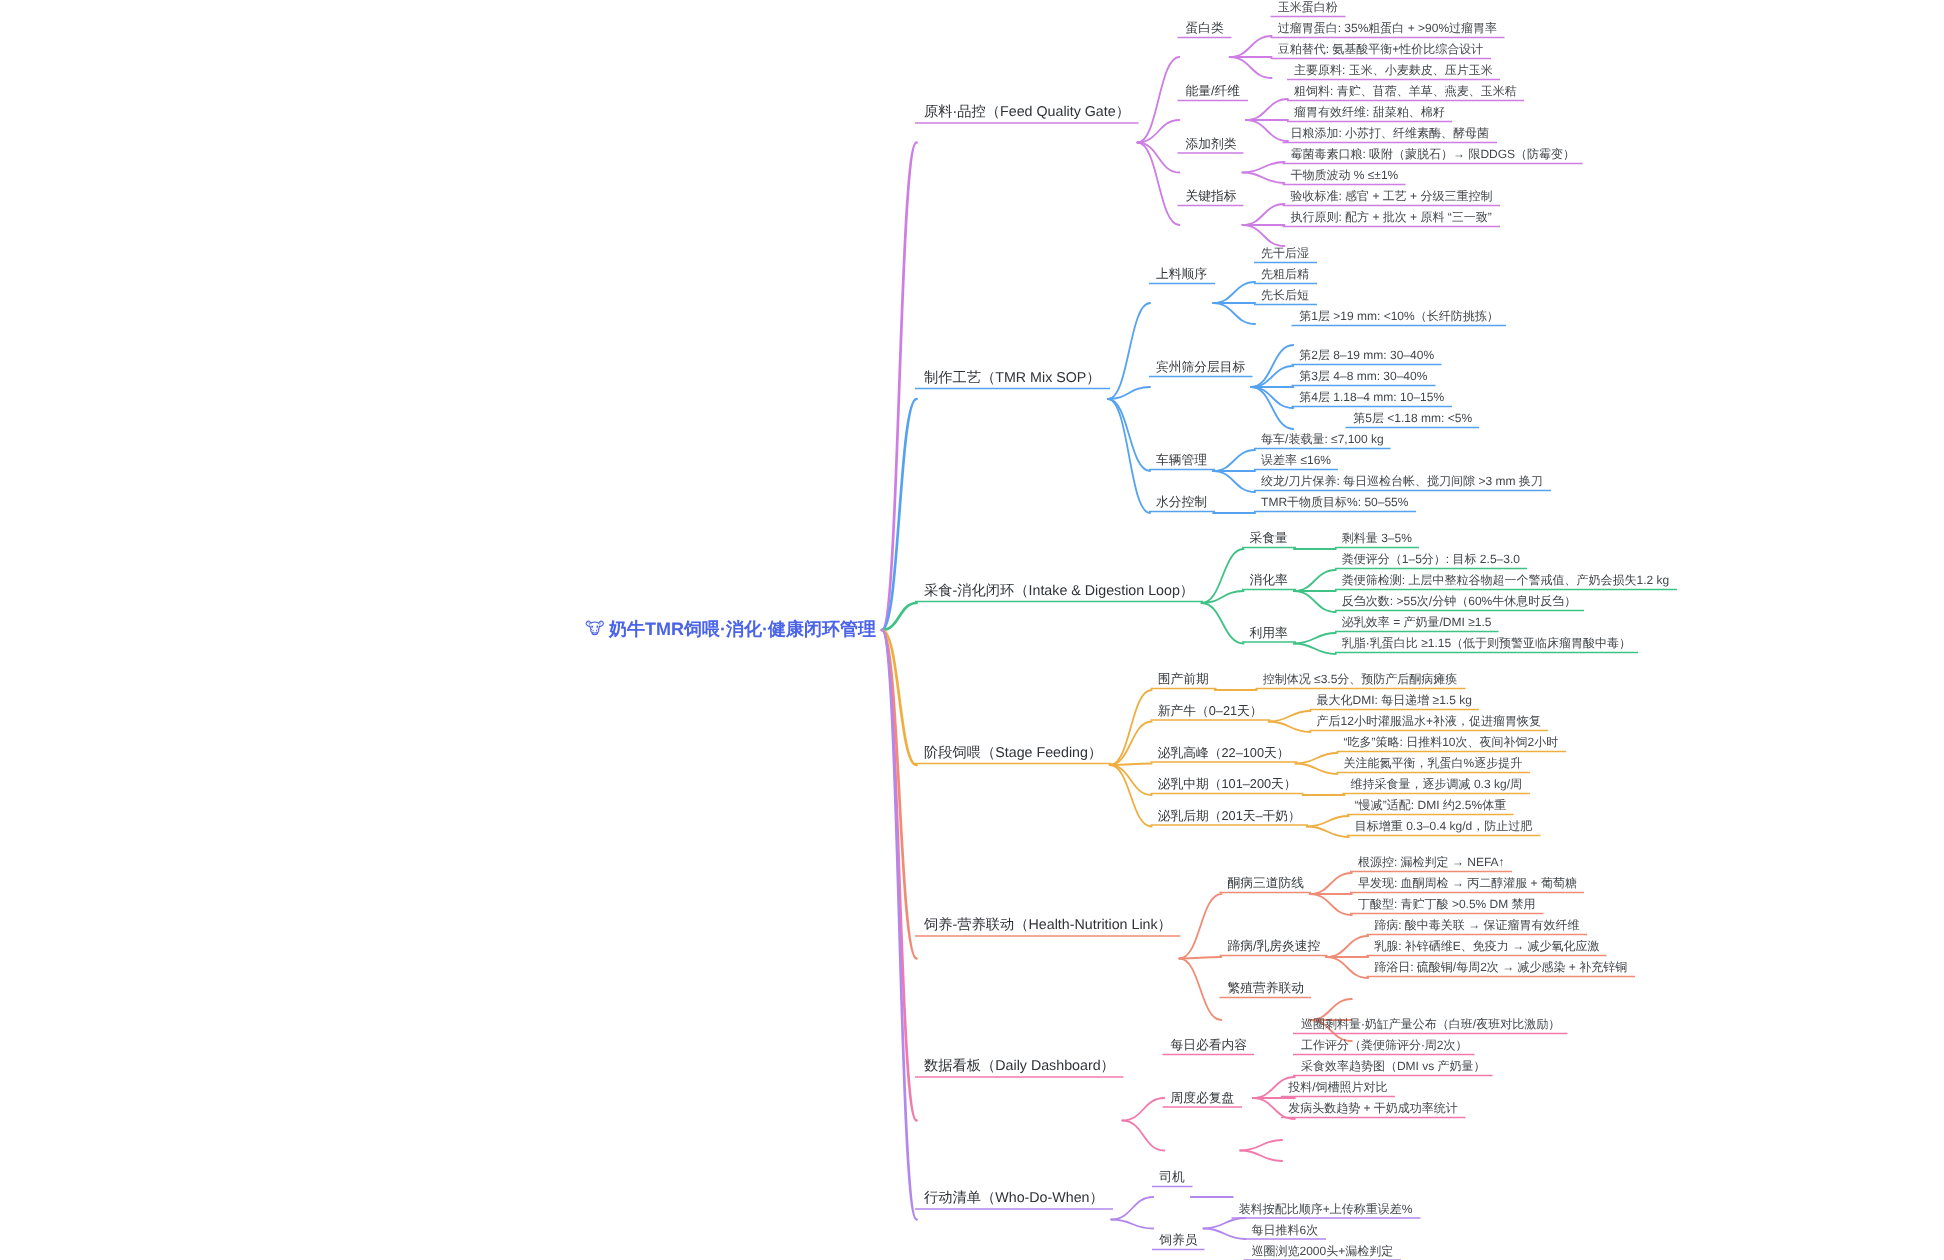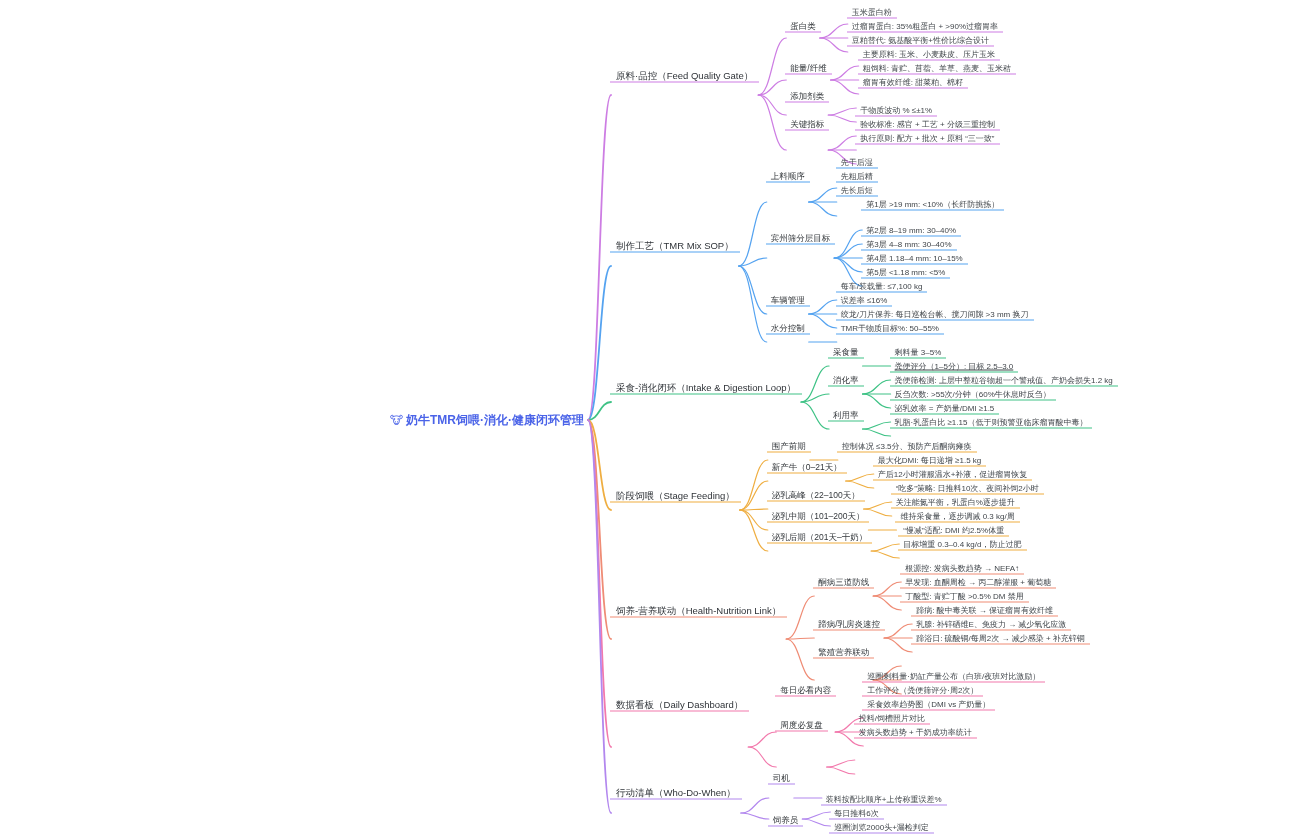--- a/index.html
+++ b/index.html
@@ -148,20 +148,28 @@
                 <div class="node">
                   <div class="label leaf" style="border-bottom-color: rgb(205, 125, 227);">粗饲料: 青贮、苜蓿、羊草、燕麦、玉米秸</div>
                 </div>
                 <div class="node">
                   <div class="label leaf" style="border-bottom-color: rgb(205, 125, 227); text-align: right;">瘤胃有效纤维: 甜菜粕、棉籽</div>
                 </div>
               </div>
             </div>
             <div class="node">
               <div class="label sub" style="border-bottom-color: rgb(205, 125, 227);">添加剂类</div>
+              <div class="children">
+                <div class="node">
+                  <div class="label leaf" style="border-bottom-color: rgb(205, 125, 227);">日粮添加: 小苏打、纤维素酶、酵母菌</div>
+                </div>
+                <div class="node">
+                  <div class="label leaf" style="border-bottom-color: rgb(205, 125, 227);">霉菌毒素口粮: 吸附（蒙脱石）→ 限DDGS（防霉变）</div>
+                </div>
+              </div>
             </div>
             <div class="node">
               <div class="label sub" style="border-bottom-color: rgb(205, 125, 227);">关键指标</div>
               <div class="children">
                 <div class="node">
                   <div class="label leaf" style="border-bottom-color: rgb(205, 125, 227);">干物质波动 % ≤±1%</div>
                 </div>
                 <div class="node">
                   <div class="label leaf" style="border-bottom-color: rgb(205, 125, 227);">验收标准: 感官 + 工艺 + 分级三重控制</div>
                 </div>
@@ -198,21 +206,21 @@
                 <div class="node">
                   <div class="label leaf" style="border-bottom-color: rgb(85, 163, 240); margin-top: 12px;">第2层 8–19 mm: 30–40%</div>
                 </div>
                 <div class="node">
                   <div class="label leaf" style="border-bottom-color: rgb(85, 163, 240);">第3层 4–8 mm: 30–40%</div>
                 </div>
                 <div class="node">
                   <div class="label leaf" style="border-bottom-color: rgb(85, 163, 240);">第4层 1.18–4 mm: 10–15%</div>
                 </div>
                 <div class="node">
-                  <div class="label leaf" style="border-bottom-color: rgb(85, 163, 240);">第5层 &lt;1.18 mm: &lt;5%</div>
+                  <div class="label leaf" style="border-bottom-color: rgb(85, 163, 240); margin-left: 36px;">第5层 &lt;1.18 mm: &lt;5%</div>
                 </div>
               </div>
             </div>
             <div class="node">
               <div class="label sub" style="border-bottom-color: rgb(85, 163, 240);">车辆管理</div>
               <div class="children">
                 <div class="node">
                   <div class="label leaf" style="border-bottom-color: rgb(85, 163, 240);">每车/装载量: ≤7,100 kg</div>
                 </div>
                 <div class="node">
@@ -241,21 +249,21 @@
               <div class="children">
                 <div class="node">
                   <div class="label leaf" style="border-bottom-color: rgb(62, 194, 133);">剩料量 3–5%</div>
                 </div>
               </div>
             </div>
             <div class="node">
               <div class="label sub" style="border-bottom-color: rgb(62, 194, 133);">消化率</div>
               <div class="children">
                 <div class="node">
-                  <div class="label leaf" style="border-bottom-color: rgb(62, 194, 133); text-decoration: underline;">粪便评分（1–5分）: 目标 2.5–3.0</div>
+                  <div class="label leaf" style="border-bottom-color: rgb(62, 194, 133);">粪便评分（1–5分）: 目标 2.5–3.0</div>
                 </div>
                 <div class="node">
                   <div class="label leaf" style="border-bottom-color: rgb(62, 194, 133);">粪便筛检测: 上层中整粒谷物超一个警戒值、产奶会损失1.2 kg</div>
                 </div>
                 <div class="node">
                   <div class="label leaf" style="border-bottom-color: rgb(62, 194, 133);">反刍次数: &gt;55次/分钟（60%牛休息时反刍）</div>
                 </div>
               </div>
             </div>
             <div class="node">
@@ -325,21 +333,21 @@
             </div>
           </div>
         </div>
         <div class="node">
           <div class="label branch" style="border-bottom-color: rgb(239, 140, 117);">饲养-营养联动（Health-Nutrition Link）</div>
           <div class="children">
             <div class="node">
               <div class="label sub" style="border-bottom-color: rgb(239, 140, 117);">酮病三道防线</div>
               <div class="children">
                 <div class="node">
-                  <div class="label leaf" style="border-bottom-color: rgb(239, 140, 117);">根源控: 发病头数趋势 → NEFA↑</div>
+                  <div class="label leaf" style="border-bottom-color: rgb(239, 140, 117);">根源控: 漏检判定 → NEFA↑</div>
                 </div>
                 <div class="node">
                   <div class="label leaf" style="border-bottom-color: rgb(239, 140, 117);">早发现: 血酮周检 → 丙二醇灌服 + 葡萄糖</div>
                 </div>
                 <div class="node">
                   <div class="label leaf" style="border-bottom-color: rgb(239, 140, 117);">丁酸型: 青贮丁酸 &gt;0.5% DM 禁用</div>
                 </div>
               </div>
             </div>
             <div class="node">

